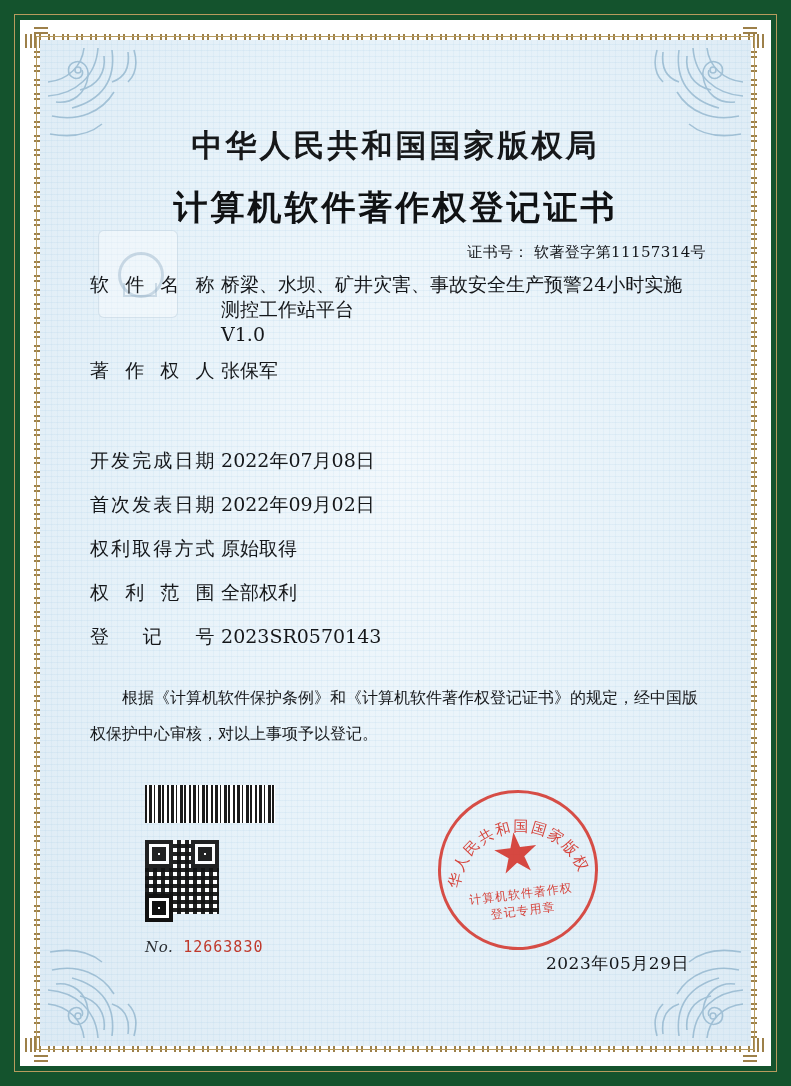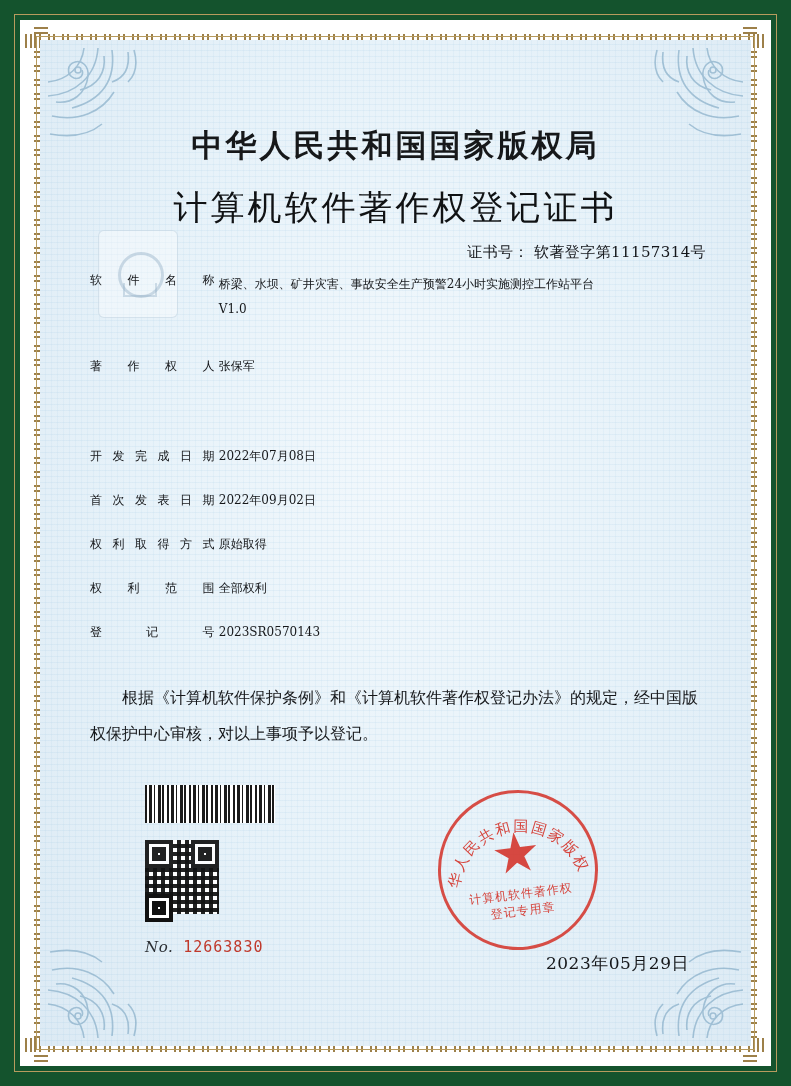--- a/index.html
+++ b/index.html
@@ -114,21 +114,21 @@
     letter-spacing: 3px;
     color: #16181a;
     font-family: "DejaVu Serif", "Liberation Serif", serif;
   }
   .title-sub {
     position: absolute;
     top: 145px;
     width: 711px;
     text-align: center;
     font-size: 34px;
-    font-weight: normal;
+    font-weight: bold;
     letter-spacing: 3px;
     color: #101214;
     font-family: "DejaVu Serif", "Liberation Serif", serif;
   }
 
   .cert-no {
     position: absolute;
     top: 203px;
     right: 45px;
     font-size: 15px;
@@ -161,21 +161,21 @@
     content: "";
     position: absolute;
     left: 24px; top: 52px;
     width: 30px; height: 12px;
     border: 2px solid rgba(150,178,200,0.40);
     border-top: none;
   }
 
   .field {
     position: absolute;
-    font-size: 12px;
+    font-size: 19px;
     color: #15171a;
     font-family: "DejaVu Serif", "Liberation Serif", serif;
     white-space: nowrap;
   }
   .field .label {
     display: inline-block;
     width: 125px;
     letter-spacing: 0.5px;
   }
   .label-spaced {
@@ -445,21 +445,21 @@
       <div class="field f-way">
         <span class="label label-spaced">权利取得方式</span>
         <span class="value">原始取得</span>
       </div>
 
       <div class="field f-regno">
         <span class="label label-spaced">登记号</span>
         <span class="value">2023SR0570143</span>
       </div>
 
-      <div class="paragraph">根据《计算机软件保护条例》和《计算机软件著作权登记办法》的规定，经中国版权保护中心审核，对以上事项予以登记。</div>
+      <div class="paragraph">根据《计算机软件保护条例》和《计算机软件著作权登记证书》的规定，经中国版权保护中心审核，对以上事项予以登记。</div>
 
       <div class="barcode"></div>
       <div class="qr"></div>
       <div class="qr-corner-bl"></div>
 
       <div class="serial">
         <span class="serial-prefix">No.</span>
         <span>12663830</span>
       </div>
 

